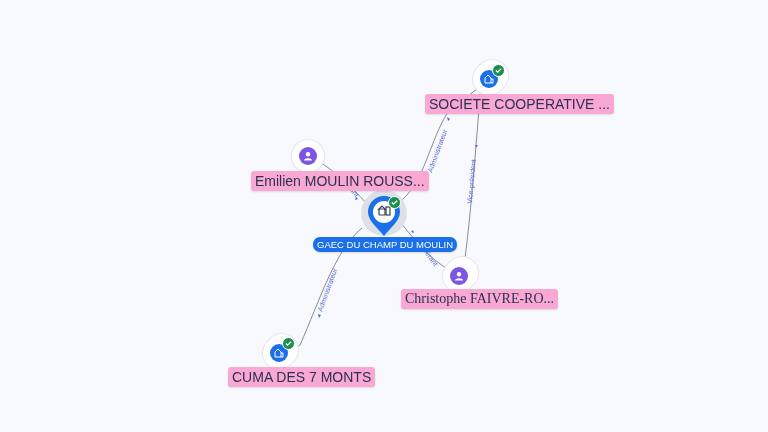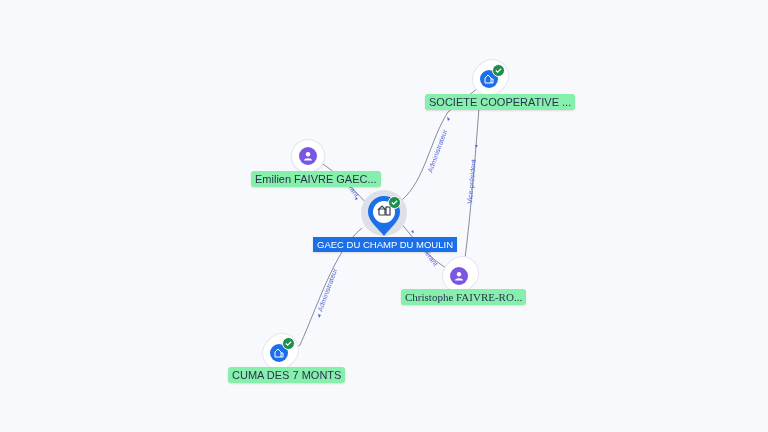--- a/index.html
+++ b/index.html
@@ -19,26 +19,26 @@
       position:absolute; left:7px; top:7px; width:18px; height:18px; border-radius:50%;
       display:flex; align-items:center; justify-content:center;
     }
     .inner.blue { background:#1b6fe8; }
     .inner.purple { background:#7b56e2; }
     .check {
       position:absolute; width:11px; height:11px; border-radius:50%; background:#1f8f4e;
       border:1px solid #fff; display:flex; align-items:center; justify-content:center;
     }
     .label {
-      position:absolute; white-space:nowrap; font-size:11px; color:#2c3150;
-      background:#86efac; padding:2px 4px; border-radius:3px;
+      position:absolute; white-space:nowrap; font-size:14px; color:#2c3150;
+      background:#f9a8d4; padding:2px 4px; border-radius:3px;
       box-shadow:0 1px 2px rgba(0,0,0,0.12);
     }
     .label.main {
-      background:#1b6fe8; color:#fff; font-size:9.5px; padding:2px 4px; border-radius:0;
+      background:#1b6fe8; color:#fff; font-size:9.5px; padding:2px 4px; border-radius:7px;
     }
     .halo {
       position:absolute; width:46px; height:46px; border-radius:50%; background:#dde0e7;
     }
   </style>
 </head>
 <body>
 
 <svg class="edges" viewBox="0 0 768 432">
 
@@ -100,21 +100,21 @@
 
 <div class="node" style="left:0;top:0;">
   <div class="circle" style="left:292px;top:140px;">
     <div class="inner purple">
       <svg width="10" height="10" viewBox="0 0 10 10">
           <circle cx="5" cy="3.2" r="2.2" fill="#fff"></circle>
           <path d="M1,9.5 C1,6.5 9,6.5 9,9.5 Z" fill="#fff"></path>
         </svg>
     </div>
   </div>
-  <div class="label" style="left:251px;top:171px;">Emilien FAIVRE GAEC...</div>
+  <div class="label" style="left:251px;top:171px;">Emilien MOULIN ROUSS...</div>
 </div>
 
 <div class="node" style="left:0;top:0;">
   <div class="circle stack" style="left:443px;top:260px;">
     <div class="inner purple">
       <svg width="10" height="10" viewBox="0 0 10 10">
           <circle cx="5" cy="3.2" r="2.2" fill="#fff"></circle>
           <path d="M1,9.5 C1,6.5 9,6.5 9,9.5 Z" fill="#fff"></path>
         </svg>
     </div>

